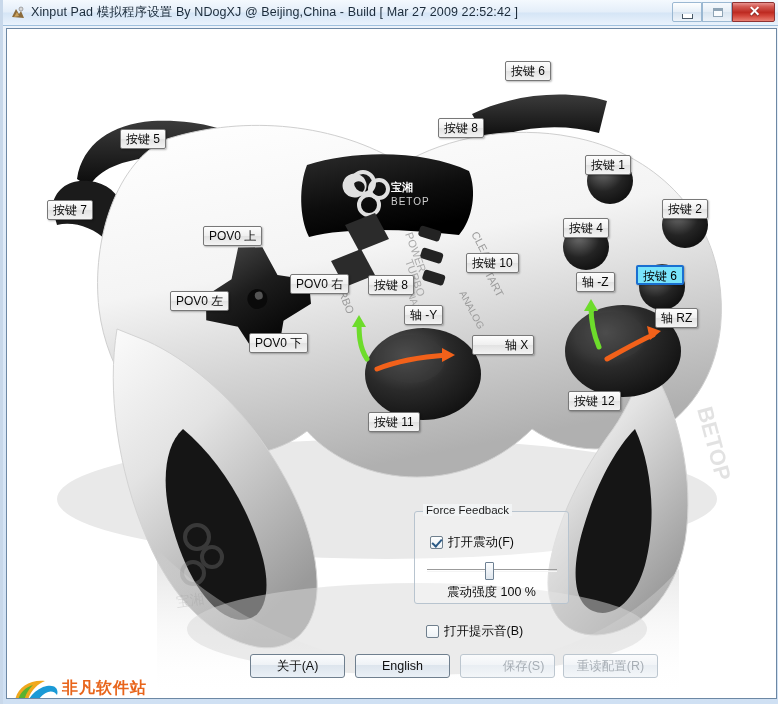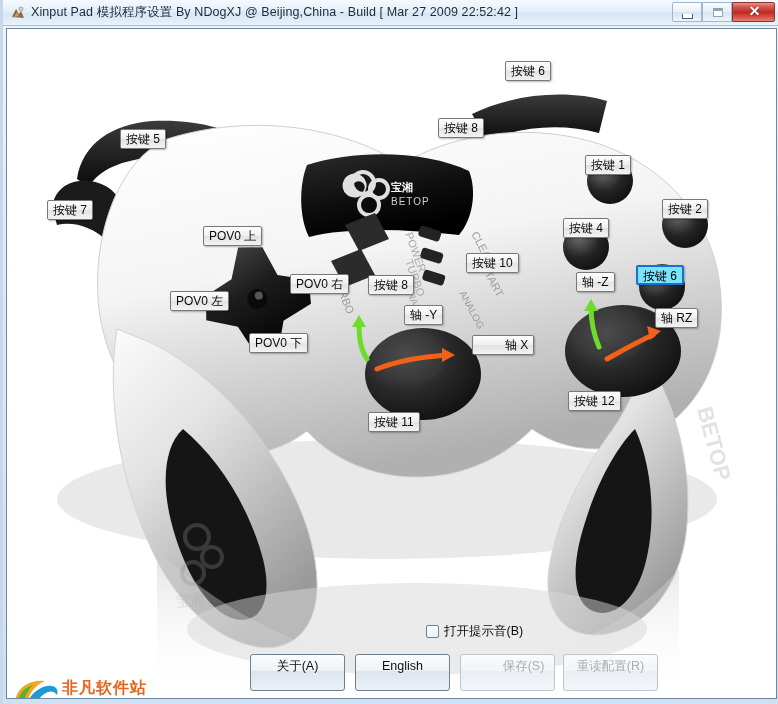--- a/index.html
+++ b/index.html
@@ -216,21 +216,21 @@
     position: absolute;
     left: 419px; top: 594px;
     display: flex;
     align-items: center;
   }
 
   
   .btn {
     position: absolute;
     top: 625px;
-    width: 95px; height: 37px;
+    width: 95px; height: 24px;
     border: 1px solid #6f7f8e;
     border-radius: 3px;
     background: linear-gradient(180deg,#fbfcfd 0%,#eef2f6 46%,#dde5ed 47%,#eaf0f6 100%);
     color: #101010;
     font-size: 12.5px;
     line-height: 22px;
     text-align: center;
     box-sizing: border-box;
     font-family: "Liberation Sans", sans-serif;
   }
@@ -452,20 +452,35 @@
         <div class="lbl" style="left: 196px; top: 197px;">POV0 上</div>
         <div class="lbl" style="left: 283px; top: 245px;">POV0 右</div>
         <div class="lbl" style="left: 163px; top: 262px;">POV0 左</div>
         <div class="lbl" style="left: 242px; top: 304px;">POV0 下</div>
         <div class="lbl" style="left: 397px; top: 276px;">轴 -Y</div>
         <div class="lbl" style="left: 465px; top: 306px; padding-left: 32px;">轴 X</div>
         <div class="lbl" style="left: 569px; top: 243px;">轴 -Z</div>
         <div class="lbl" style="left: 648px; top: 279px;">轴 RZ</div>
       </div>
 
+    <div id="ff-group">
+      <div id="ff-title">Force Feedback</div>
+
+      <div id="ff-check-row">
+        <span class="cb on"></span>
+        <span class="cb-text">打开震动(F)</span>
+      </div>
+
+      <div id="ff-slider">
+        <div id="ff-track"></div>
+        <div id="ff-thumb" style="left: 58px;"></div>
+      </div>
+
+      <div id="ff-strength">震动强度 100 %</div>
+    </div>
 
     <div id="beep-row">
       <span class="cb"></span>
       <span class="cb-text">打开提示音(B)</span>
     </div>
 
     <div class="btn" id="btn-about">关于(A)</div>
     <div class="btn" id="btn-english">English</div>
     <div class="btn disabled" id="btn-save">保存(S)</div>
     <div class="btn disabled" id="btn-reload">重读配置(R)</div>

